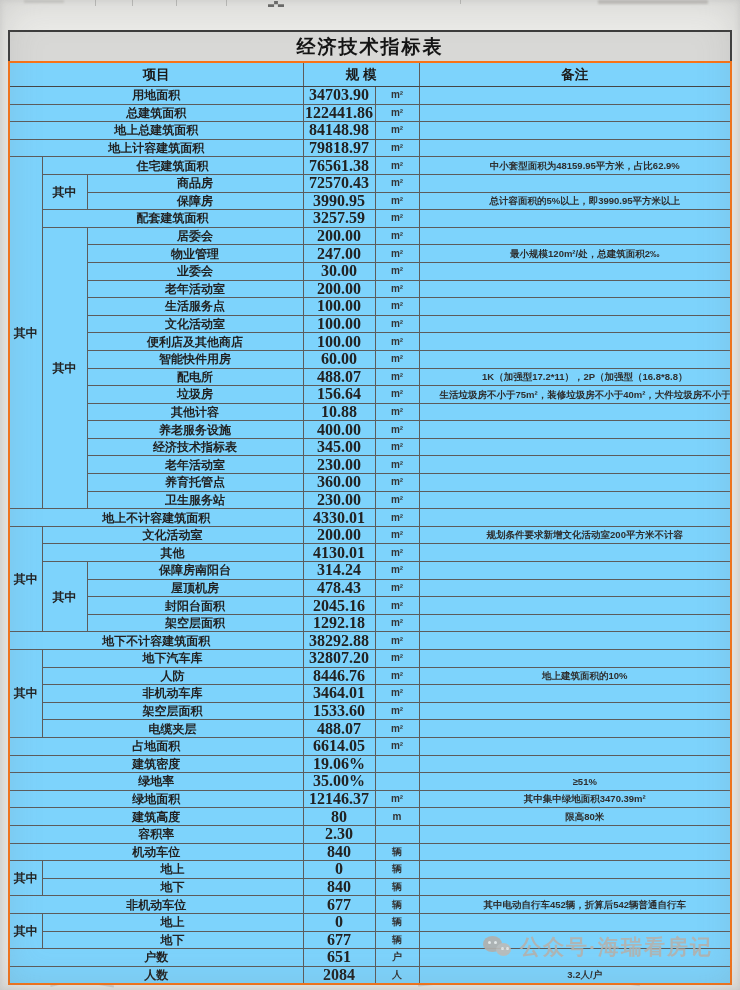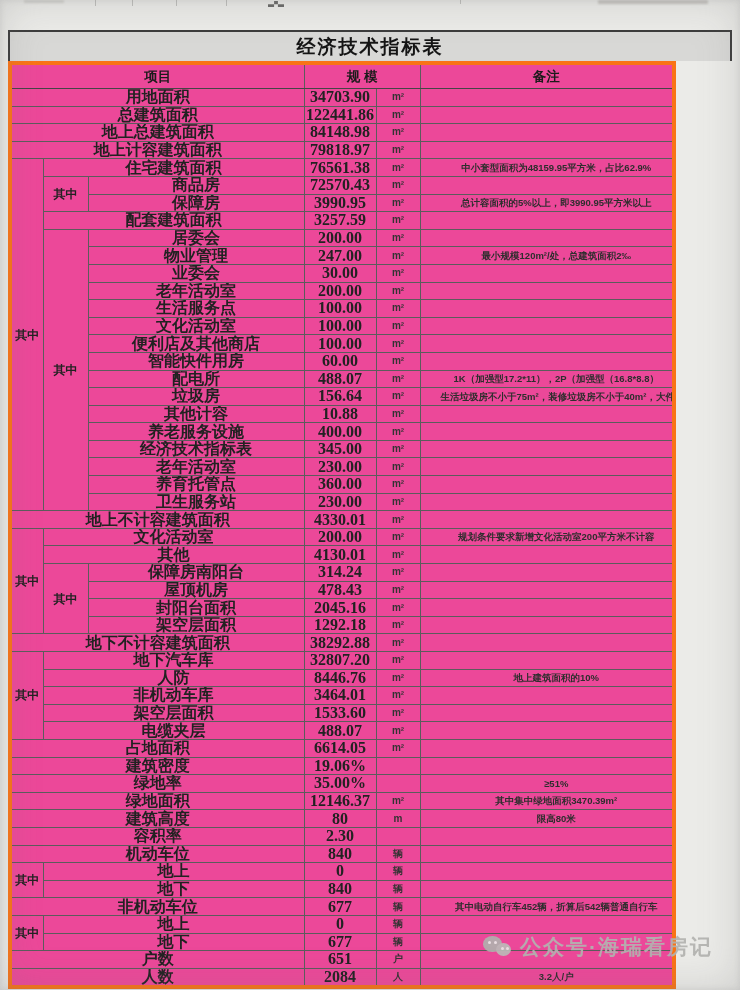--- a/index.html
+++ b/index.html
@@ -23,34 +23,34 @@
   .smudge3{position:absolute;top:0;left:24px;width:40px;height:3px;background:#c2c0bc;opacity:.6;filter:blur(1px);}
 
   .sheet{position:absolute;left:8px;top:30px;width:724px;z-index:2;}
   .title-bar{
     box-sizing:border-box;height:31px;background:#d8d8d6;
     border:2px solid #3c3c3c;border-bottom:none;
     display:flex;align-items:center;justify-content:center;
     font-size:19px;font-weight:700;color:#151515;letter-spacing:2px;
   }
   table{
-    width:668px;border-collapse:collapse;table-layout:fixed;
-    background:#ec4899;border:4px solid #f97316;
+    width:724px;border-collapse:collapse;table-layout:fixed;
+    background:#7dd3fc;border:2px solid #f97316;
   }
   col.c1{width:33px}col.c2{width:45px}col.c3{width:216px}
   col.c4{width:72px}col.c5{width:44px}col.c6{width:auto}
   th,td{
     border:1px solid #5c5c5c;padding:0;margin:0;
     text-align:center;vertical-align:middle;
     font-weight:700;color:#222;
     overflow:hidden;white-space:nowrap;
   }
   thead th{height:23px;font-size:13.5px;color:#1b1b1b;border-bottom:1px solid #454545;}
   tbody td{height:16.6px;line-height:1;}
-  td.lab{font-size:16px;}
+  td.lab{font-size:12px;}
   td.qz{font-size:12px;}
   td.val{font-size:16px;font-family:Liberation Serif, serif;}
   td.unit{font-size:10px;color:#333;}
   td.rmk{font-size:9.5px;color:#2e2e2e;padding-left:20px;}
   tr.sec td{border-top:1.8px solid #3c3c3c;}
 
   .watermark{
     position:absolute;left:483px;top:933px;z-index:6;
     display:flex;align-items:center;gap:7px;
     color:#b3b3b0;font-size:21px;font-weight:700;letter-spacing:2px;opacity:.92;

